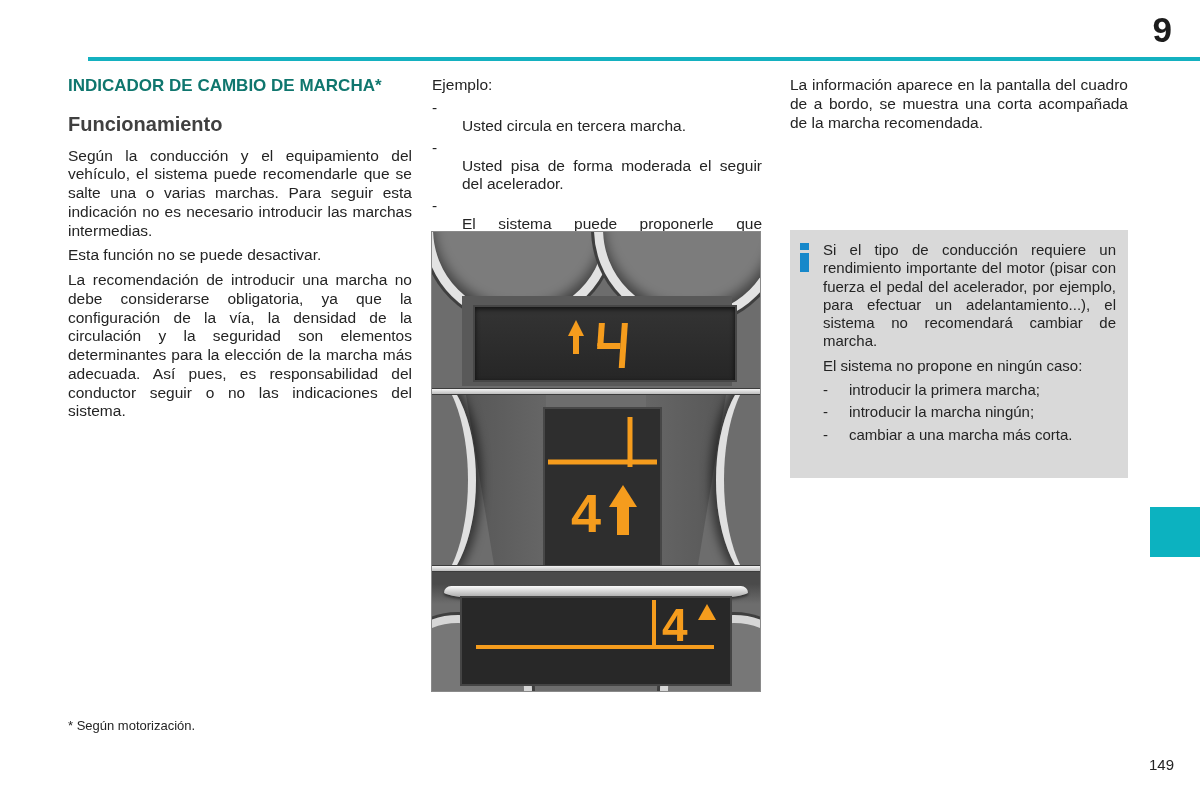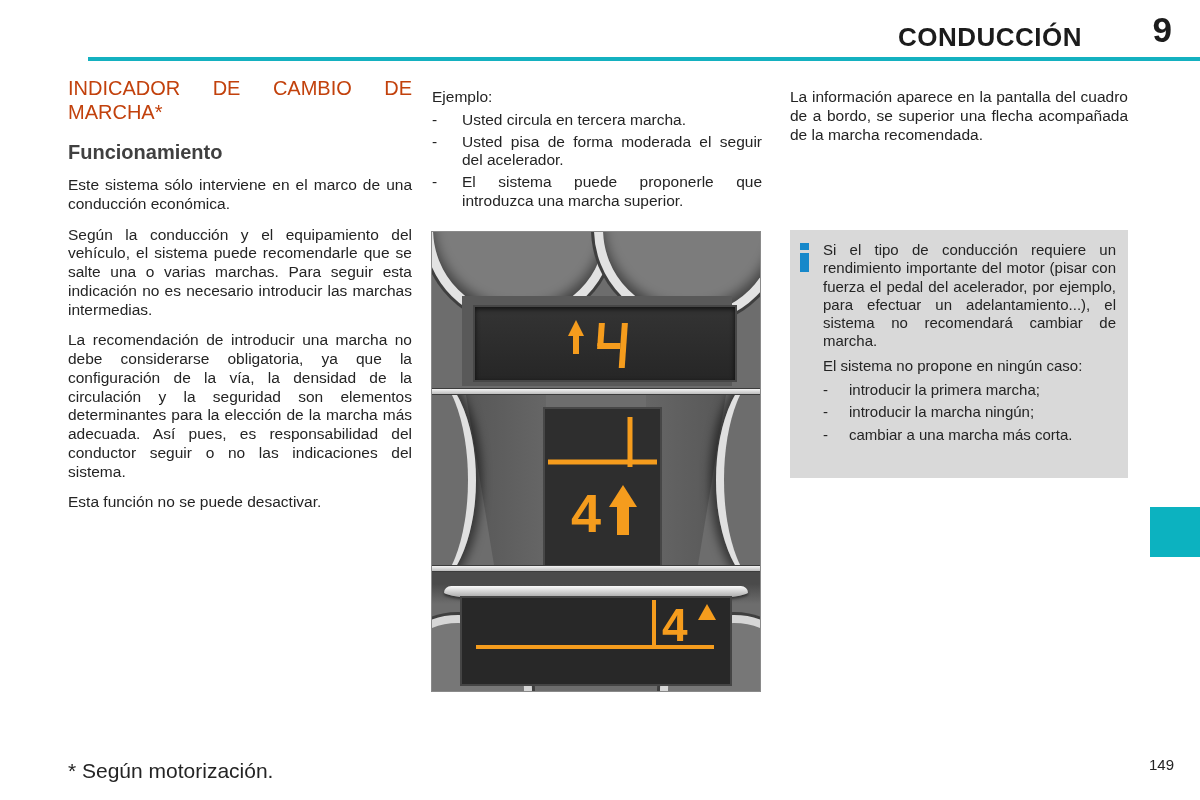--- a/index.html
+++ b/index.html
@@ -10,40 +10,40 @@
   .h-title{position:absolute;top:22px;right:118px;font-size:26px;font-weight:bold;
            color:#1c1c1c;letter-spacing:.5px;}
   .h-num{position:absolute;top:10px;right:28px;font-size:35px;font-weight:bold;color:#1c1c1c;}
   .h-rule{position:absolute;top:57px;left:88px;right:0;height:4px;}
 
   
   .col{position:absolute;top:76px;font-size:15.5px;line-height:1.21;text-align:justify;}
   #col1{left:68px;width:344px;}
   #col2{left:432px;width:330px;}
   #col3{left:790px;width:338px;}
-  .doc-h1{font-size:20px;line-height:1.2;font-weight:normal;color:#c2410c;margin:0 0 12px;}
+  .doc-h1{font-size:17px;line-height:1.2;font-weight:bold;color:#0f766e;margin:0 0 12px;}
   .doc-h2{font-size:20px;font-weight:bold;color:#404040;margin:16px 0 10px;}
-  .col p{margin:12px 0 6px;}
+  .col p{margin:0 0 6px;}
   .li{display:flex;margin:0 0 3px;}
   .li .dash{flex:none;width:30px;}
-  .li .txt{flex:1;text-align:justify;}
+  .li .txt{flex:1;text-align:justify;margin-top:18px;}
 
   
   .info-box{position:absolute;left:790px;top:230px;width:338px;min-height:248px;
             box-sizing:border-box;padding:11px 12px 10px 33px;
             font-size:15px;line-height:1.22;text-align:justify;}
   .info-box p{margin:0 0 6px;}
   .info-ico{position:absolute;left:10px;top:13px;width:9px;}
   .info-ico .dot{height:7px;margin-bottom:3px;}
   .info-ico .stem{height:19px;}
   .ibli{display:flex;margin:0 0 4px;}
   .ibli .dash{flex:none;width:26px;}
 
   
-  .footnote{position:absolute;left:68px;top:759px;font-size:21px;}
+  .footnote{position:absolute;left:68px;top:718px;font-size:13px;}
   .pagenum{position:absolute;right:26px;top:756px;font-size:15px;}
   .side-tab{position:absolute;right:0;top:507px;width:50px;height:50px;}
 
   
   .cluster{position:absolute;left:432px;top:232px;width:328px;height:459px;
            background:#6d6d6d;overflow:hidden;box-shadow:0 0 0 1px #8a8a8a;}
   .pA{position:absolute;top:0;left:0;right:0;height:156px;background:#6d6d6d;overflow:hidden;}
   .gauge{position:absolute;width:172px;height:172px;border-radius:50%;top:-98px;
          background:#7c7c7c;border:9px solid #e2e2e2;
          box-shadow:0 0 0 3px #3f3f3f, inset 0 -8px 12px rgba(0,0,0,.45);}
@@ -79,51 +79,49 @@
   .corner-l{left:-48px;} .corner-r{right:-48px;}
   .displayC{position:absolute;left:30px;top:26px;width:268px;height:86px;
             background:#282828;box-shadow:0 0 0 2px #454545;}
   .displayA svg,.displayB svg,.displayC svg{display:block;width:100%;height:100%;}
 </style>
 </head>
 <body>
 
 <div class="page">
 
-  <div class="h-title">CONDUCCIÓN</div>
   <div class="h-num">9</div>
   <div class="h-rule" style="background:#14B1C0;"></div>
 
   <div class="col" id="col1">
     <div class="doc-h1">INDICADOR DE CAMBIO DE MARCHA*</div>
     <div class="doc-h2">Funcionamiento</div>
-    <p>Este sistema sólo interviene en el marco de una conducción económica.</p>
     <p>Según la conducción y el equipamiento del vehículo, el sistema puede recomendarle que se salte una o varias marchas. Para seguir esta indicación no es necesario introducir las marchas intermedias.</p>
+    <p>Esta función no se puede desactivar.</p>
     <p>La recomendación de introducir una marcha no debe considerarse obligatoria, ya que la configuración de la vía, la densidad de la circulación y la seguridad son elementos determinantes para la elección de la marcha más adecuada. Así pues, es responsabilidad del conductor seguir o no las indicaciones del sistema.</p>
-    <p>Esta función no se puede desactivar.</p>
   </div>
 
   <div class="col" id="col2">
     <p style="margin-bottom:4px;">Ejemplo:</p>
     <div class="li">
       <span class="dash">-</span>
       <span class="txt">Usted circula en tercera marcha.</span>
     </div>
     <div class="li">
       <span class="dash">-</span>
       <span class="txt">Usted pisa de forma moderada el seguir del acelerador.</span>
     </div>
     <div class="li">
       <span class="dash">-</span>
       <span class="txt">El sistema puede proponerle que introduzca una marcha superior.</span>
     </div>
   </div>
 
   <div class="col" id="col3">
-    <p>La información aparece en la pantalla del cuadro de a bordo, se superior una flecha acompañada de la marcha recomendada.</p>
+    <p>La información aparece en la pantalla del cuadro de a bordo, se muestra una corta acompañada de la marcha recomendada.</p>
   </div>
 
   <div class="info-box" style="background:#D9D9D9;">
     <div class="info-ico">
       <div class="dot" style="background:#1788CA;"></div>
       <div class="stem" style="background:#1788CA;"></div>
     </div>
     <p>Si el tipo de conducción requiere un rendimiento importante del motor (pisar con fuerza el pedal del acelerador, por ejemplo, para efectuar un adelantamiento...), el sistema no recomendará cambiar de marcha.</p>
     <p>El sistema no propone en ningún caso:</p>
     <div class="ibli">

